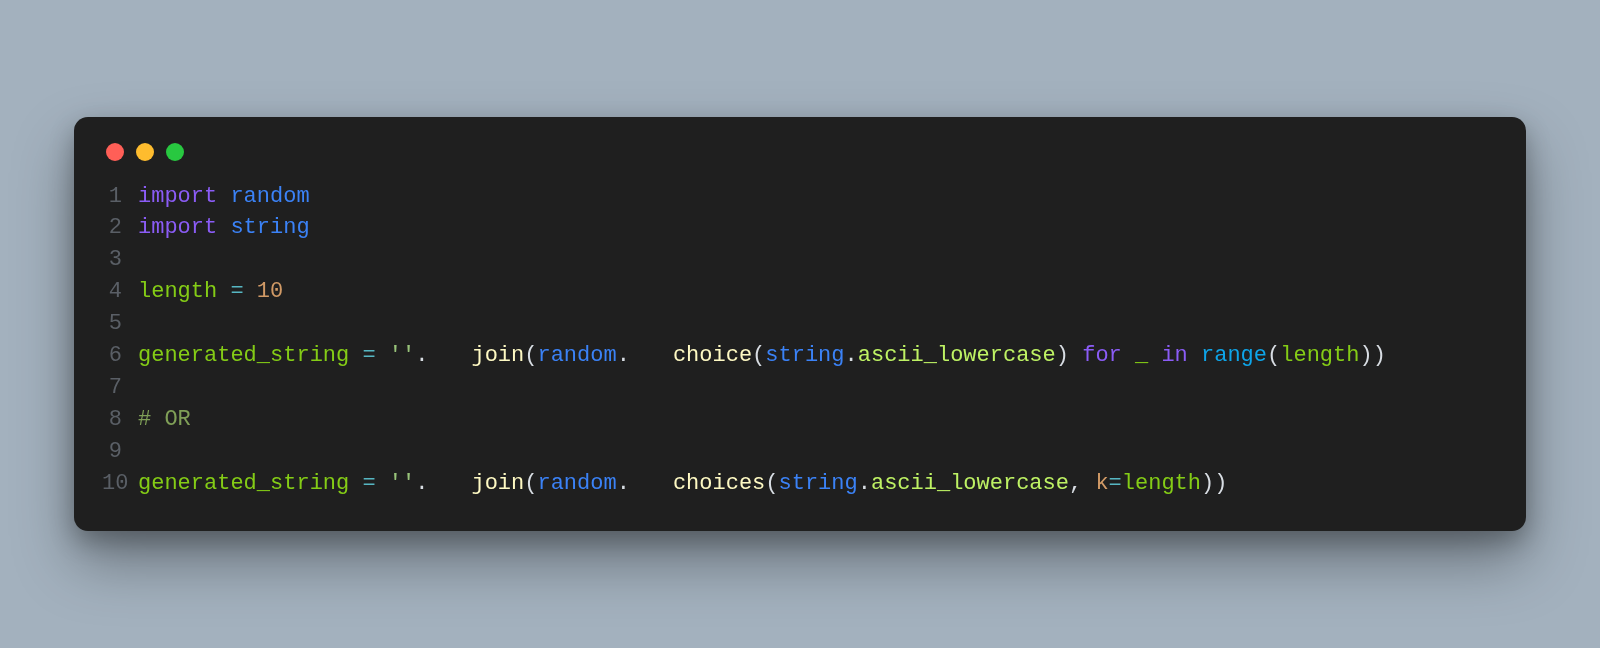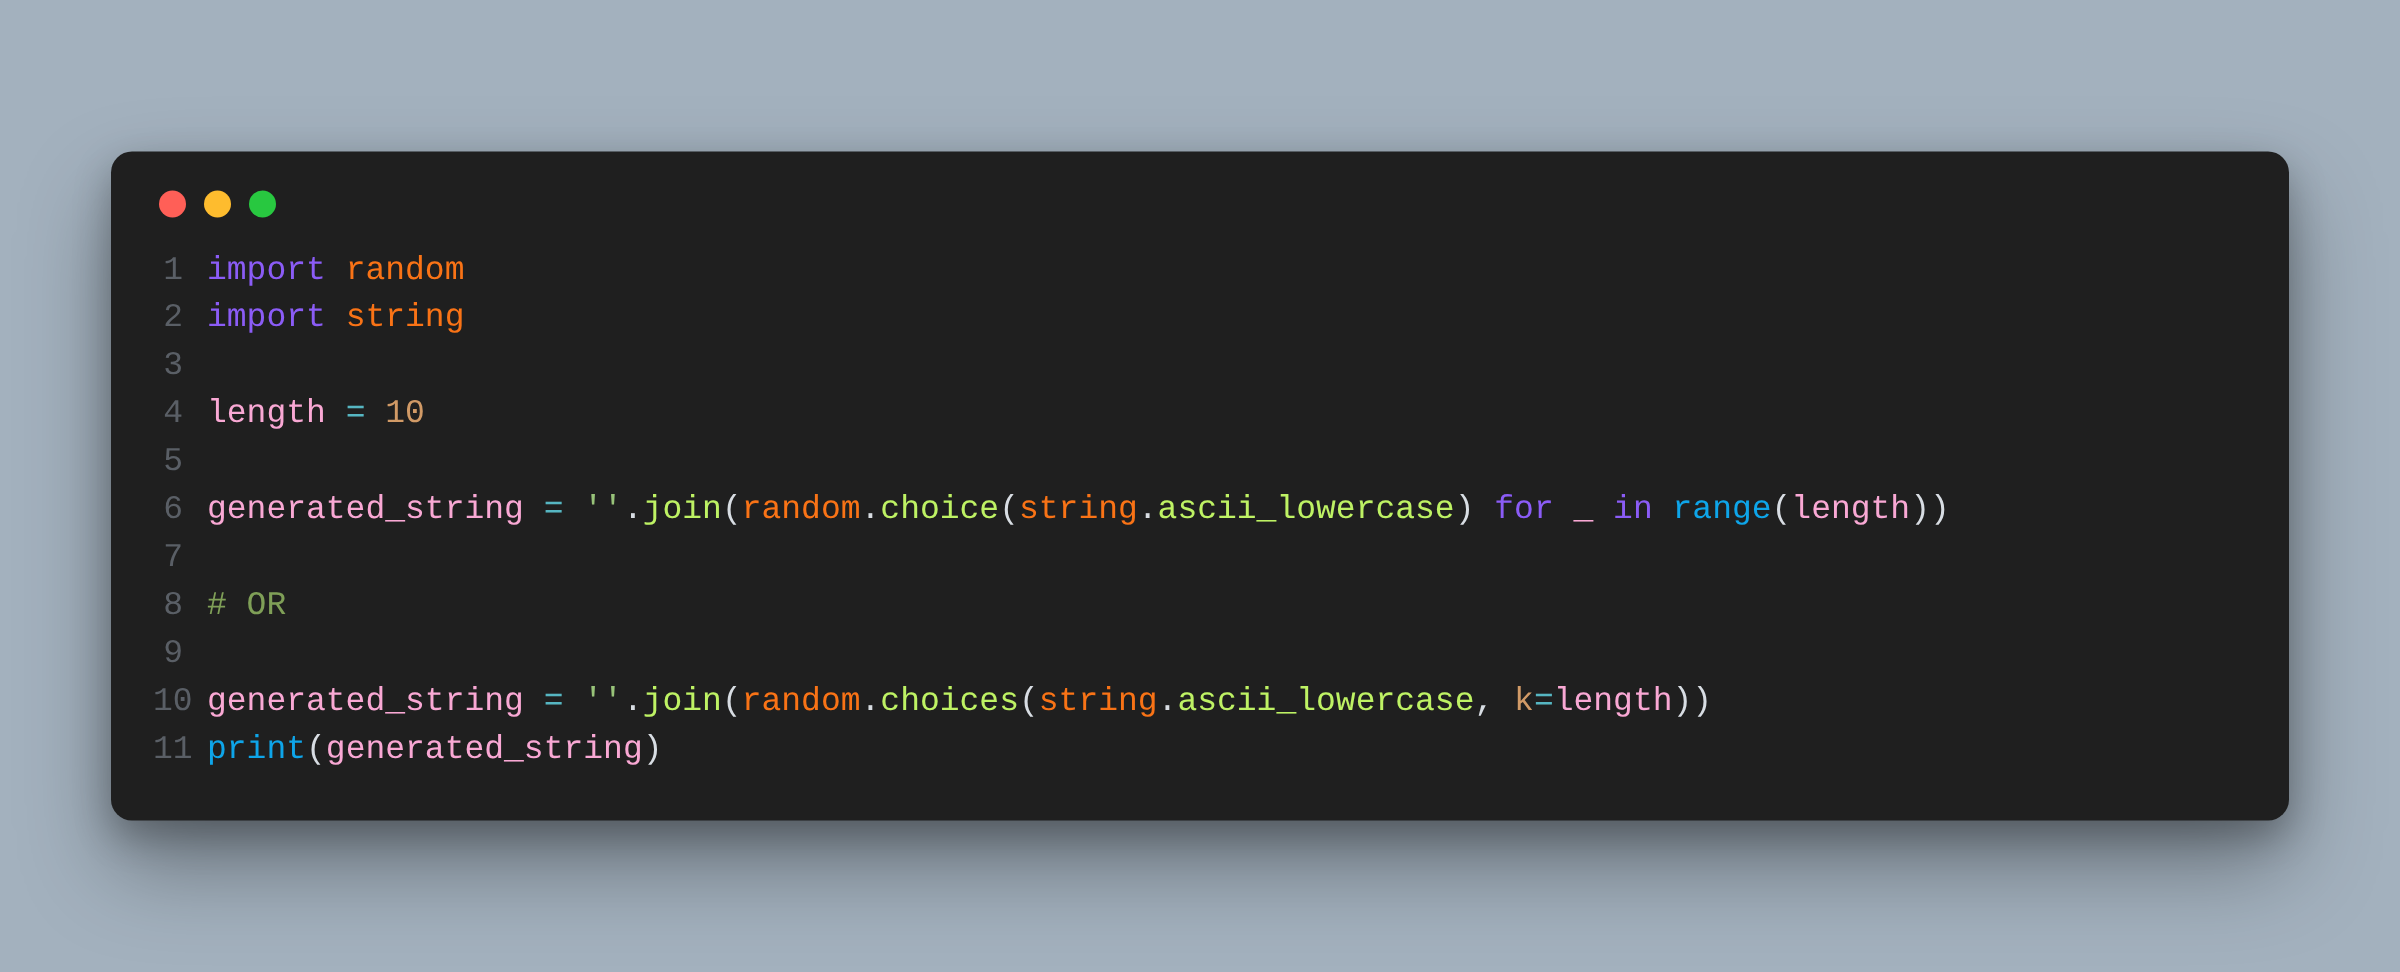--- a/index.html
+++ b/index.html
@@ -44,27 +44,27 @@
     color: #5a5f66;
     user-select: none;
     padding-right: 16px;
     flex: 0 0 auto;
   }
   .content { flex: 1 1 auto; }
 
   
   .t-default   { color: #d8dde3; }
   .t-keyword   { color: #8b5cf6; }   
-  .t-module    { color: #f97316; }   
-  .t-ident     { color: #f9a8d4; }   
+  .t-module    { color: #3b82f6; }   
+  .t-ident     { color: #84cc16; }   
   .t-attr      { color: #bef264; }
   .t-op        { color: #56b6c2; }   
   .t-number    { color: #d19a66; }
   .t-string    { color: #98c379; }
-  .t-call      { color: #bef264; }   
+  .t-call      { color: #fef9c3; margin-left: 43px; }   
   .t-builtin   { color: #0ea5e9; }   
   .t-comment   { color: #7f9f57; font-style: normal; font-family: Liberation Mono, monospace; }
   .t-punct     { color: #d8dde3; }
   .t-param     { color: #d19a66; }   
 </style>
 </head>
 <body>
 
 <div class="window">
   <div class="traffic-lights">
@@ -76,15 +76,14 @@
       <div class="code-line"><span class="gutter">1</span><span class="content"><span class="t-keyword">import </span><span class="t-module">random</span></span></div>
       <div class="code-line"><span class="gutter">2</span><span class="content"><span class="t-keyword">import </span><span class="t-module">string</span></span></div>
       <div class="code-line"><span class="gutter">3</span><span class="content"><span class="t-default"></span></span></div>
       <div class="code-line"><span class="gutter">4</span><span class="content"><span class="t-ident">length</span><span class="t-op"> = </span><span class="t-number">10</span></span></div>
       <div class="code-line"><span class="gutter">5</span><span class="content"><span class="t-default"></span></span></div>
       <div class="code-line"><span class="gutter">6</span><span class="content"><span class="t-ident">generated_string</span><span class="t-op"> = </span><span class="t-string">''</span><span class="t-punct">.</span><span class="t-call">join</span><span class="t-punct">(</span><span class="t-module">random</span><span class="t-punct">.</span><span class="t-call">choice</span><span class="t-punct">(</span><span class="t-module">string</span><span class="t-punct">.</span><span class="t-attr">ascii_lowercase</span><span class="t-punct">)</span><span class="t-keyword"> for </span><span class="t-ident">_</span><span class="t-keyword"> in </span><span class="t-builtin">range</span><span class="t-punct">(</span><span class="t-ident">length</span><span class="t-punct">)</span><span class="t-punct">)</span></span></div>
       <div class="code-line"><span class="gutter">7</span><span class="content"><span class="t-default"></span></span></div>
       <div class="code-line"><span class="gutter">8</span><span class="content"><span class="t-comment"># OR</span></span></div>
       <div class="code-line"><span class="gutter">9</span><span class="content"><span class="t-default"></span></span></div>
       <div class="code-line"><span class="gutter">10</span><span class="content"><span class="t-ident">generated_string</span><span class="t-op"> = </span><span class="t-string">''</span><span class="t-punct">.</span><span class="t-call">join</span><span class="t-punct">(</span><span class="t-module">random</span><span class="t-punct">.</span><span class="t-call">choices</span><span class="t-punct">(</span><span class="t-module">string</span><span class="t-punct">.</span><span class="t-attr">ascii_lowercase</span><span class="t-punct">, </span><span class="t-param">k</span><span class="t-op">=</span><span class="t-ident">length</span><span class="t-punct">)</span><span class="t-punct">)</span></span></div>
-      <div class="code-line"><span class="gutter">11</span><span class="content"><span class="t-builtin">print</span><span class="t-punct">(</span><span class="t-ident">generated_string</span><span class="t-punct">)</span></span></div>
     </div>
 </div>
 
 </body></html>

